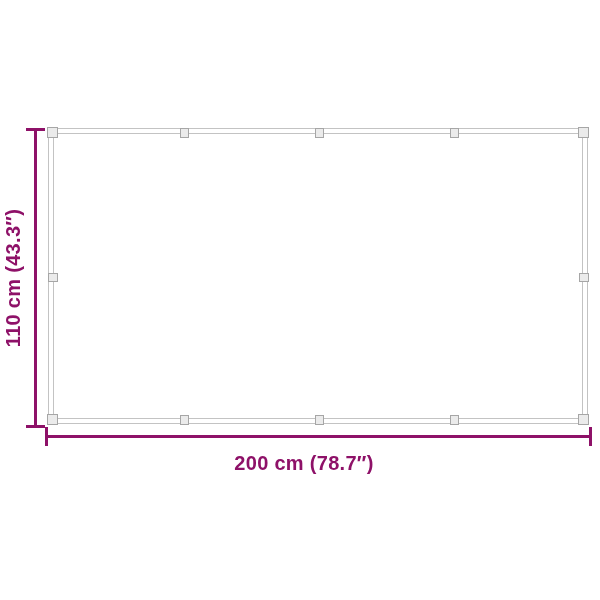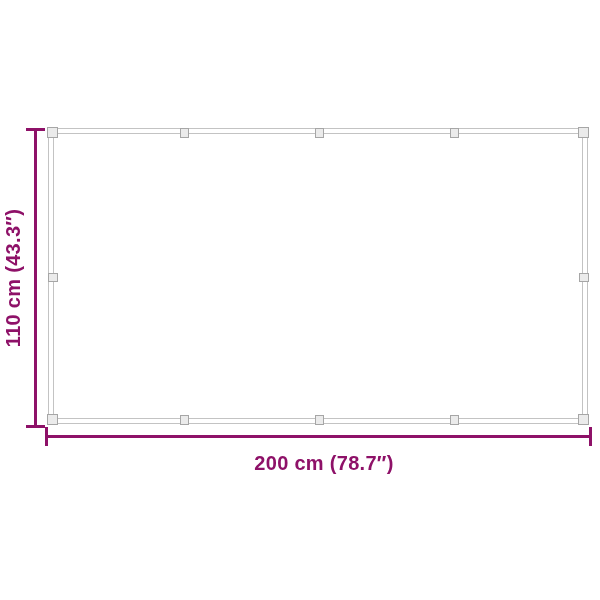--- a/index.html
+++ b/index.html
@@ -95,21 +95,21 @@
     font-weight: 700;
     font-size: 20px;
     white-space: nowrap;
     letter-spacing: 0.3px;
   }
   .dim-label.vertical {
     left: 13px; top: 278px;
     transform: translate(-50%, -50%) rotate(-90deg);
   }
   .dim-label.horizontal {
-    left: 324px; top: 463px;
+    left: 304px; top: 463px;
     transform: translate(-50%, -50%);
   }
 </style>
 </head>
 <body style="background: rgb(255, 255, 255);">
 
 <div class="stage">
 
   <div class="frame">
     <div class="frame-inner"></div>

